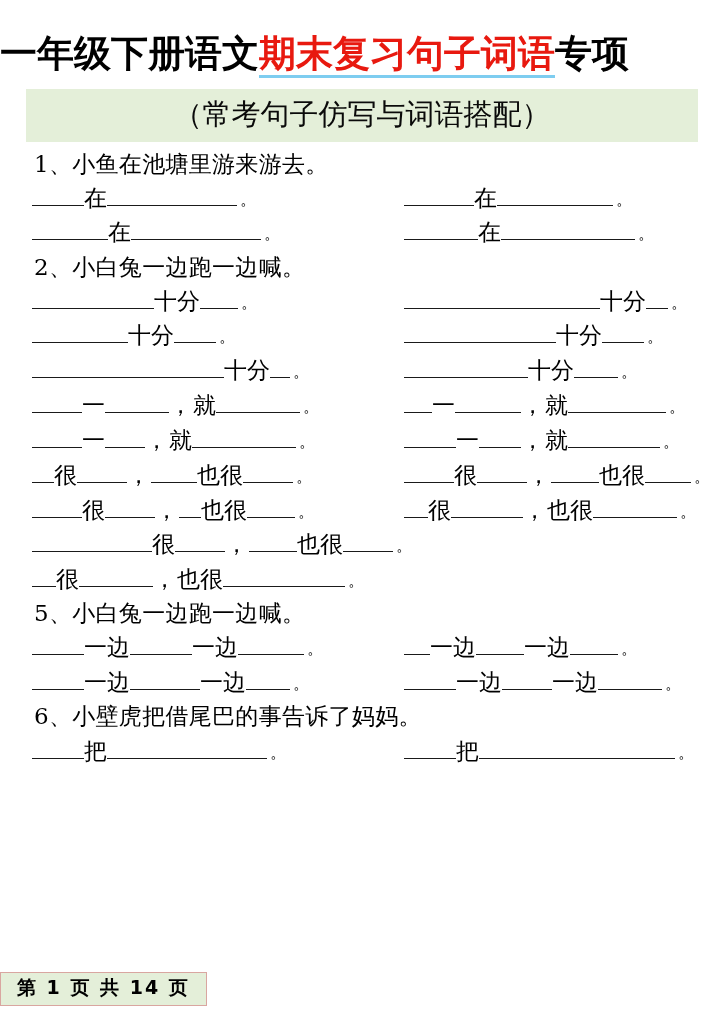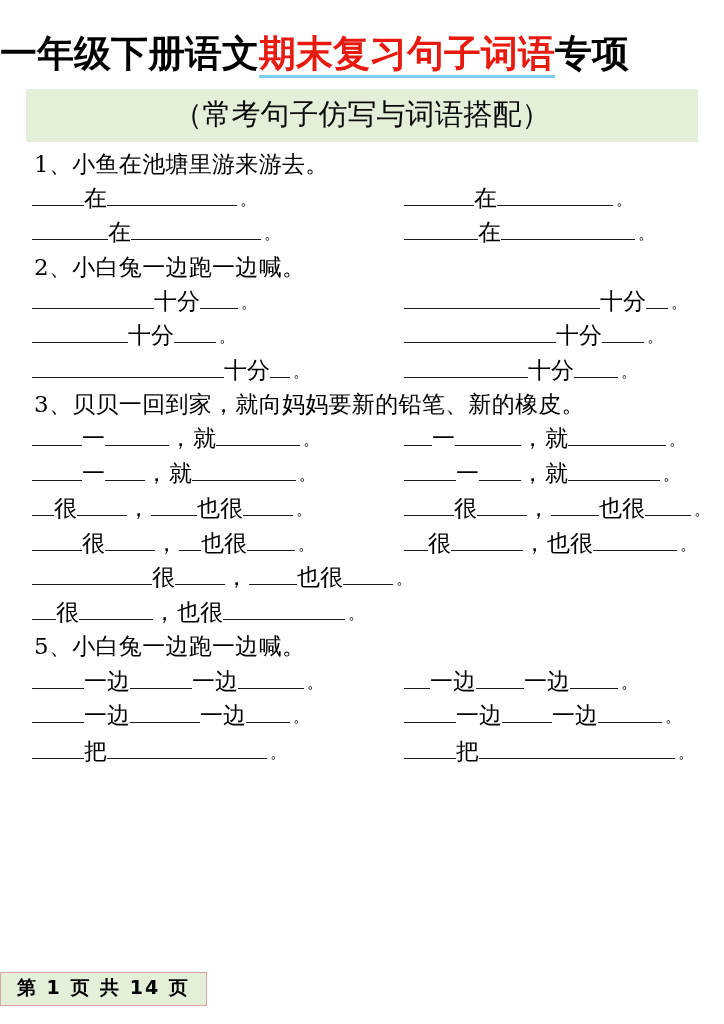--- a/index.html
+++ b/index.html
@@ -214,21 +214,20 @@
             <div class="cell cell-right">
               <span class="seg" style="width: 124px;"></span>
               <span class="kw">十分</span>
               <span class="seg" style="width: 44px;"></span>
               <span class="period">。</span>
             </div>
           </div>
         </div>
       </div>
       <div class="exercise">
-        <div class="q-head"><span>3、</span><span>贝贝一回到家，就向妈妈要新的铅笔、新的橡皮。</span></div>
         <div class="q-rows">
           <div class="q-row">
             <div class="cell cell-left">
               <span class="seg" style="width: 50px;"></span>
               <span class="kw">一</span>
               <span class="seg" style="width: 64px;"></span>
               <span class="comma">，</span>
               <span class="kw">就</span>
               <span class="seg" style="width: 84px;"></span>
               <span class="period">。</span>
@@ -370,20 +369,21 @@
               <span class="kw">一边</span>
               <span class="seg" style="width: 50px;"></span>
               <span class="kw">一边</span>
               <span class="seg" style="width: 64px;"></span>
               <span class="period">。</span>
             </div>
           </div>
         </div>
       </div>
       <div class="exercise">
+        <div class="q-head"><span>6、</span><span>小壁虎把借尾巴的事告诉了妈妈。</span></div>
         <div class="q-rows">
           <div class="q-row">
             <div class="cell cell-left">
               <span class="seg" style="width: 52px;"></span>
               <span class="kw">把</span>
               <span class="seg" style="width: 160px;"></span>
               <span class="period">。</span>
             </div>
             <div class="cell cell-right">
               <span class="seg" style="width: 52px;"></span>

